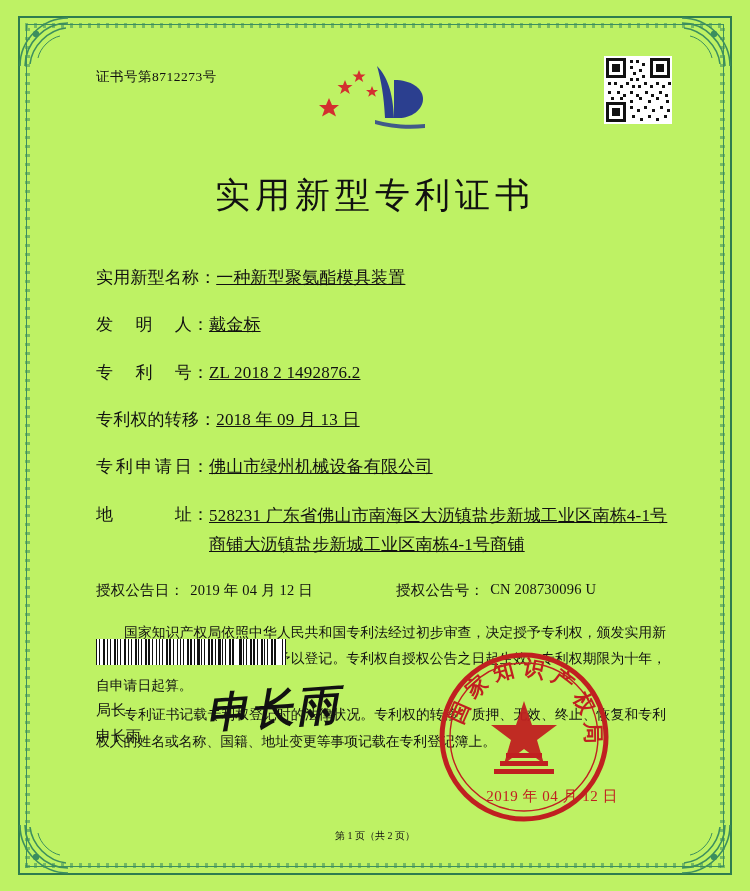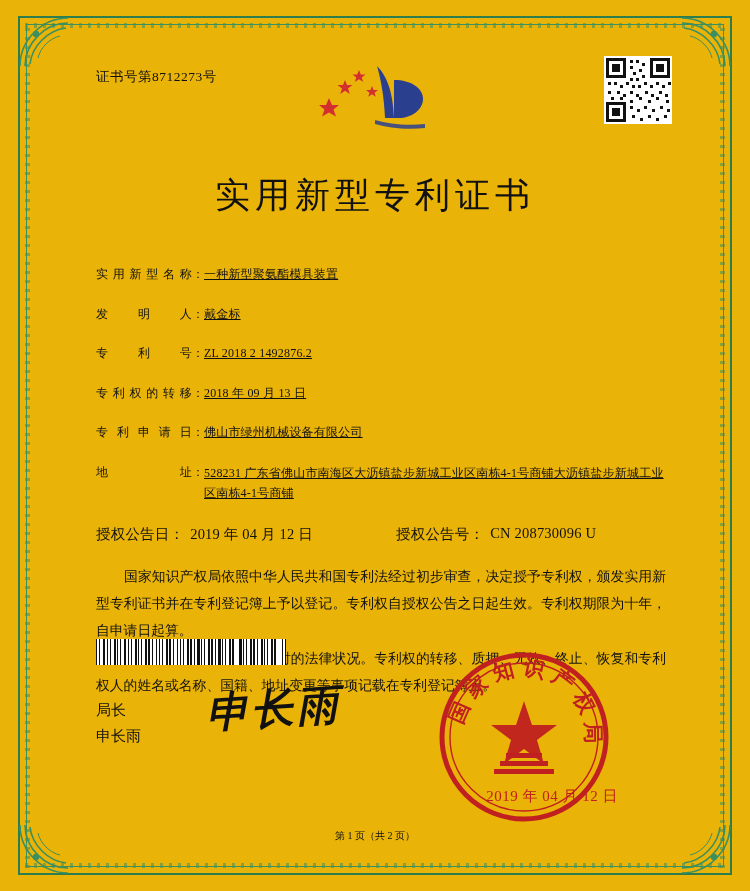--- a/index.html
+++ b/index.html
@@ -12,21 +12,21 @@
     height: 891px;
     font-family: "Liberation Serif", "DejaVu Serif", serif;
     color: #1a1a1a;
     overflow: hidden;
   }
 
   .certificate {
     position: relative;
     width: 750px;
     height: 891px;
-    background: #eab308;
+    background: #bef264;
     box-sizing: border-box;
   }
 
   
   .border-outer {
     position: absolute;
     left: 18px;
     top: 16px;
     right: 18px;
     bottom: 16px;
@@ -120,21 +120,21 @@
   }
 
   .fields {
     margin-top: 46px;
     padding-left: 36px;
     padding-right: 16px;
   }
   .field-row {
     display: flex;
     align-items: flex-start;
-    font-size: 12px;
+    font-size: 17px;
     line-height: 1.55;
     margin-bottom: 21px;
     color: #111;
   }
   .field-label {
     flex: 0 0 96px;
     white-space: nowrap;
     text-align: justify;
     text-align-last: justify;
     letter-spacing: 0.2px;

